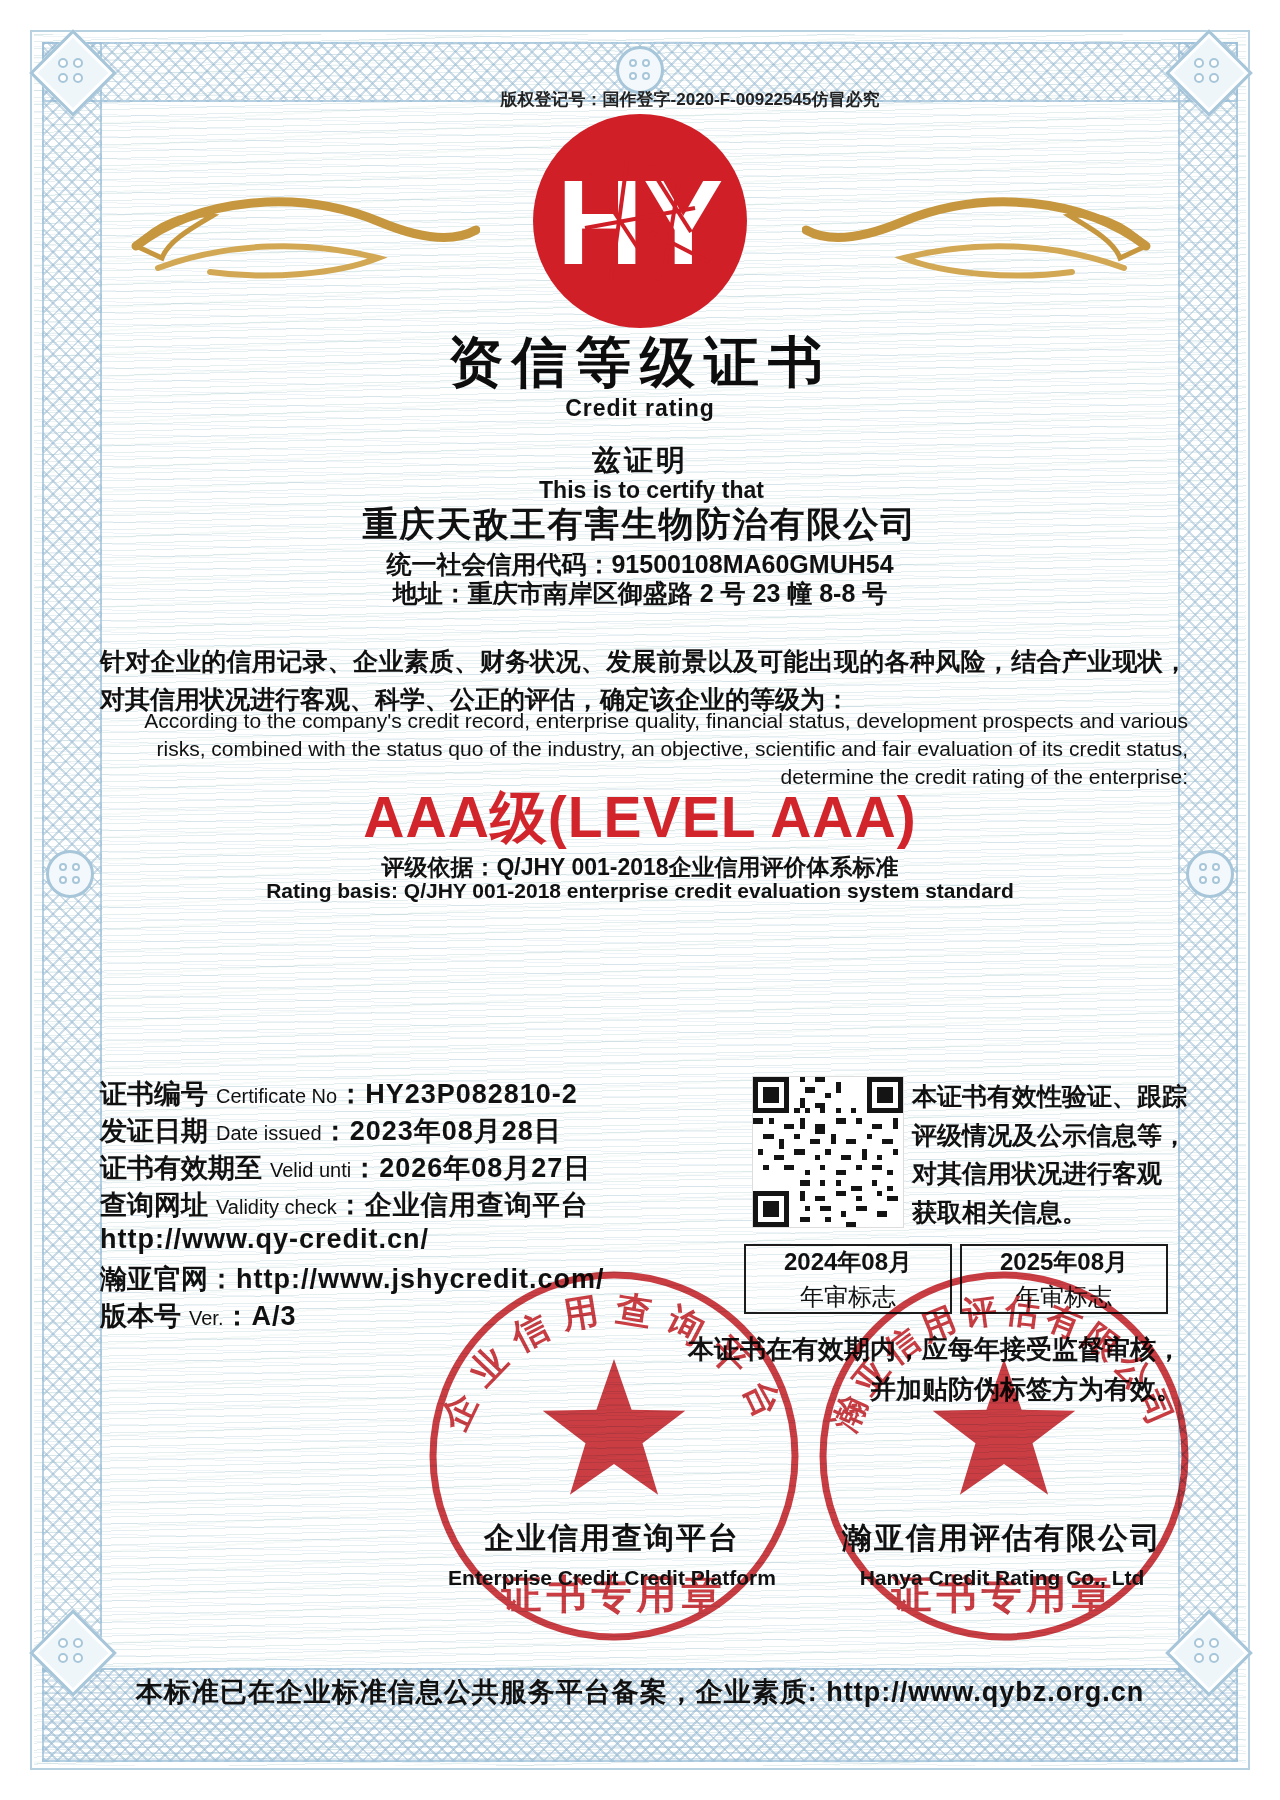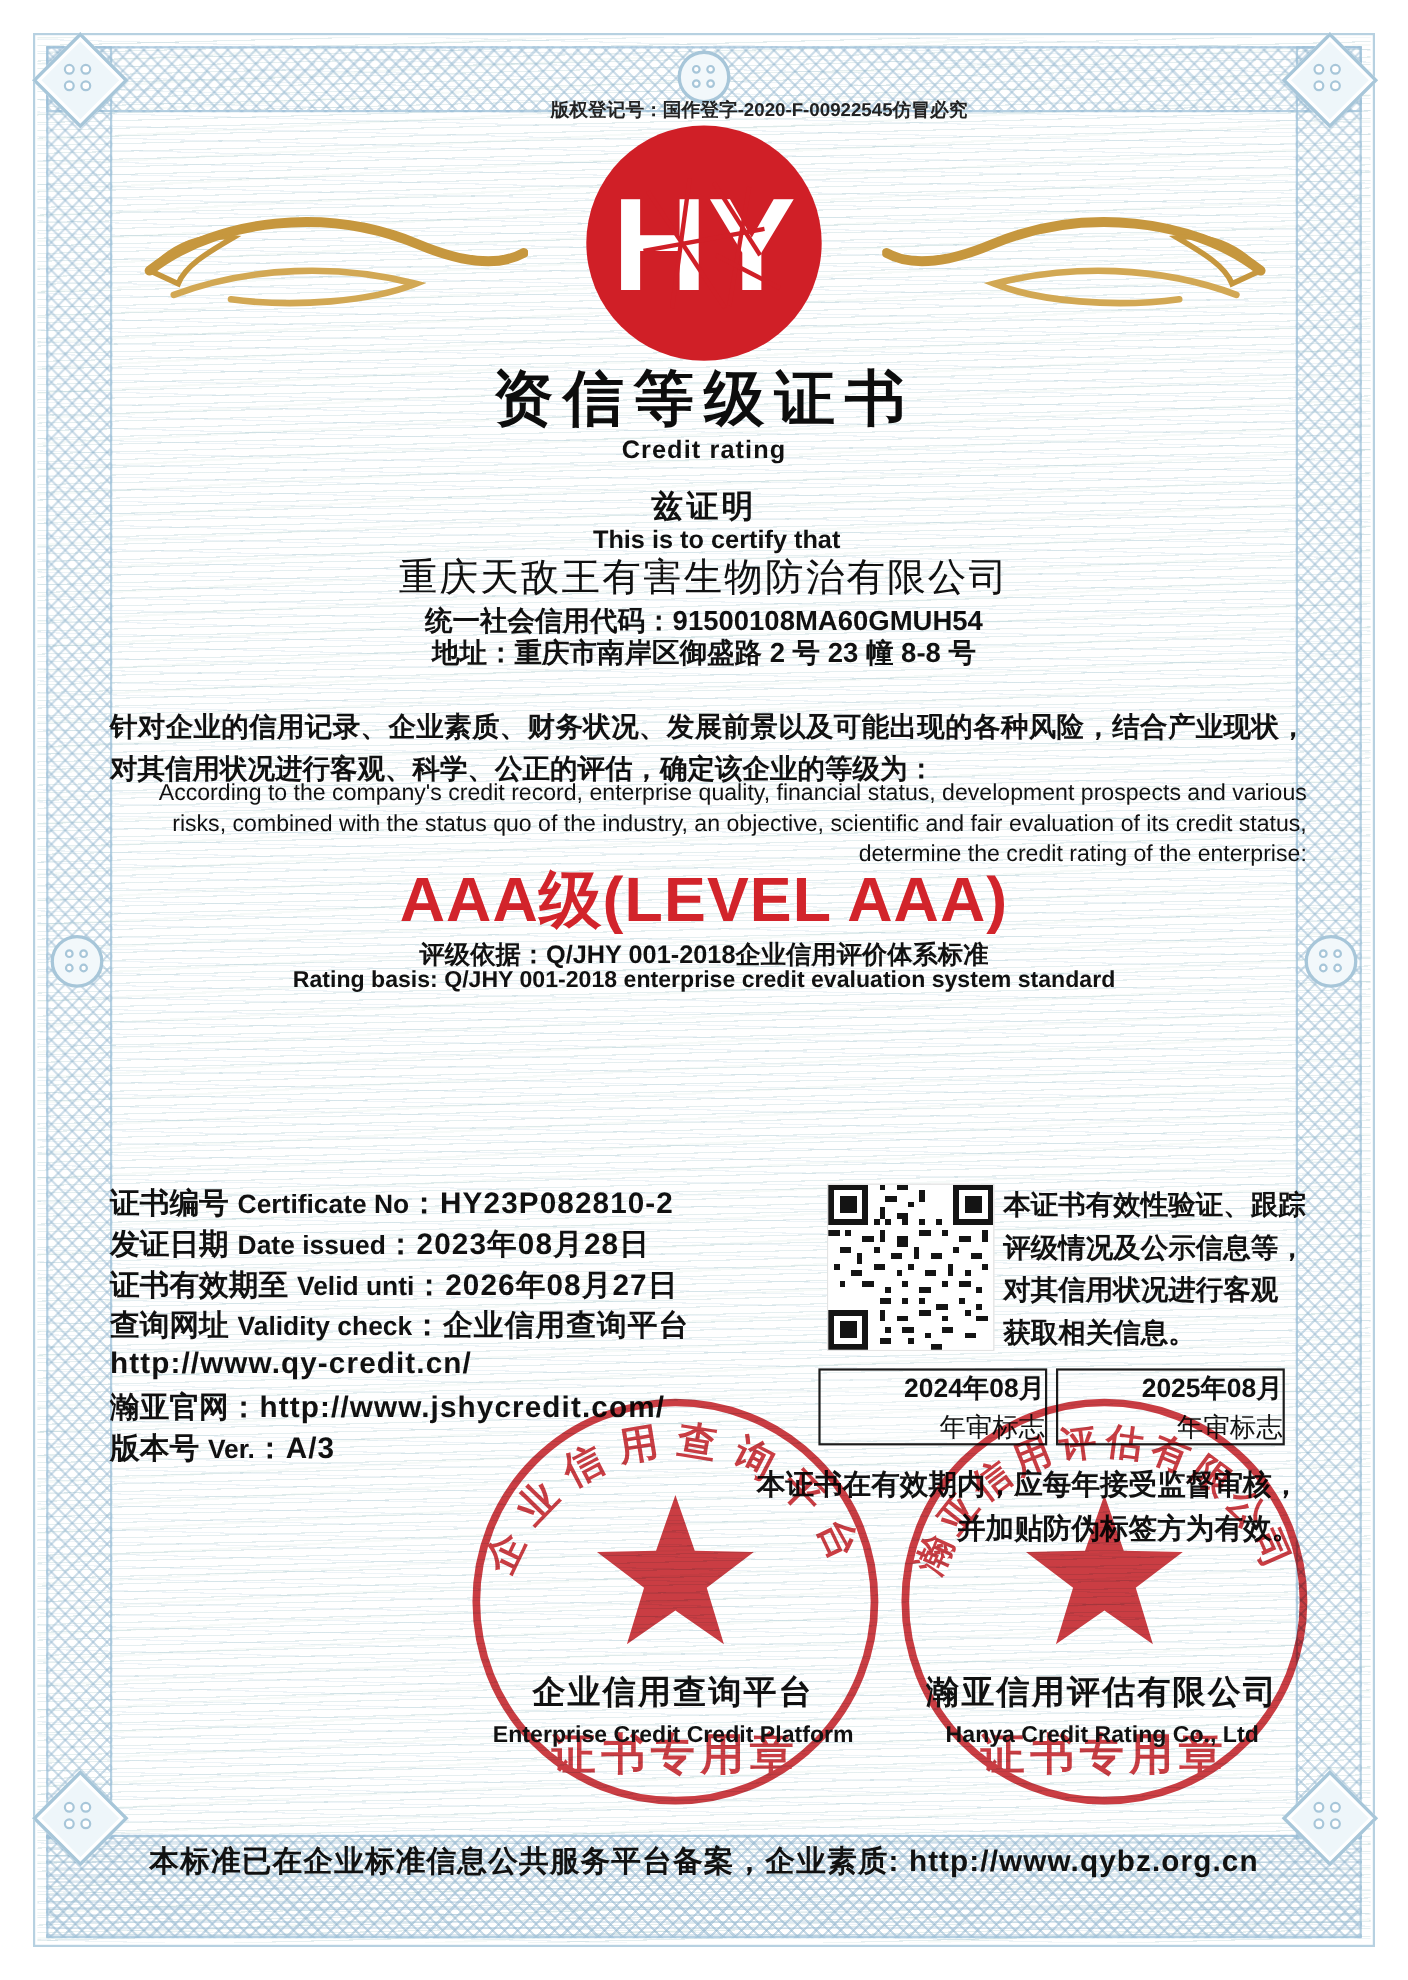--- a/index.html
+++ b/index.html
@@ -56,40 +56,40 @@
   .ctr{left:0;right:0;text-align:center;}
   
   .copyright{top:88px;left:150px;right:50px;text-align:center;font-size:17px;font-weight:700;color:#222;}
   .logo{left:531px;top:112px;}
   .flourish{top:182px;}
   .fl-left{left:128px;} .fl-right{left:802px;transform:scaleX(-1);}
   .title-zh{top:326px;font-size:55px;font-weight:700;letter-spacing:9px;color:#0d0d0d;}
   .title-en{top:395px;font-size:23px;font-weight:600;letter-spacing:1px;}
   .certify-zh{top:441px;font-size:29px;font-weight:600;letter-spacing:3px;}
   .certify-en{top:477px;font-size:23px;font-weight:600;padding-left:23px;}
-  .company{top:501px;font-size:35px;font-weight:400;letter-spacing:2px;}
+  .company{top:501px;font-size:35px;font-weight:700;letter-spacing:2px;}
   .code-line{top:548px;font-size:25px;font-weight:600;}
   .addr-line{top:577px;font-size:25px;font-weight:600;}
   
   .para-zh{top:642px;left:100px;width:1088px;font-size:25px;line-height:38px;font-weight:600;text-align:justify;}
   .para-en{top:707px;left:100px;width:1088px;font-size:21px;line-height:28px;font-weight:500;text-align:right;}
   .rating{top:780px;font-size:57px;font-weight:800;color:#d2242b;letter-spacing:1px;}
   .basis-zh{top:852px;font-size:23px;font-weight:600;}
   .basis-en{top:879px;font-size:21px;font-weight:600;}
   
   .details{top:1076px;left:100px;width:620px;}
   .drow{display:flex;align-items:baseline;height:37px;white-space:nowrap;}
   .drow .zh{font-size:27px;font-weight:700;}
-  .drow .en{font-size:24px;font-weight:700;margin-left:8px;}
+  .drow .en{font-size:20px;font-weight:400;margin-left:8px;}
   .drow .val{font-size:27px;font-weight:600;letter-spacing:1px;}
   
   .qr{left:752px;top:1076px;width:150px;height:150px;background:#fff;border:1px solid #ddd;}
   .qr-note{left:912px;top:1077px;width:285px;font-size:25px;line-height:38.5px;font-weight:600;}
   .marks{left:744px;top:1244px;width:424px;display:flex;gap:8px;}
-  .mark-box{width:204px;height:66px;border:2.5px solid #1c1c1c;text-align:right;
+  .mark-box{width:204px;height:66px;border:2.5px solid #1c1c1c;text-align:center;
     display:flex;flex-direction:column;justify-content:center;gap:3px;background:rgba(255,255,255,.25);}
   .mark-box .p{font-size:24px;font-weight:600;}
   .mark-box .l{font-size:24px;font-weight:400;}
   .supervision{left:560px;right:98px;top:1329px;text-align:right;font-size:26px;line-height:40px;font-weight:600;}
   
   .seal{position:absolute;width:380px;height:380px;opacity:.9;mix-blend-mode:multiply;}
   .seal-left{left:424px;top:1266px;} .seal-right{left:814px;top:1266px;}
   .issuer{position:absolute;top:1518px;width:460px;text-align:center;}
   .iss-left{left:382px;} .iss-right{left:772px;}
   .issuer .nm{font-size:30px;font-weight:700;letter-spacing:2px;}

